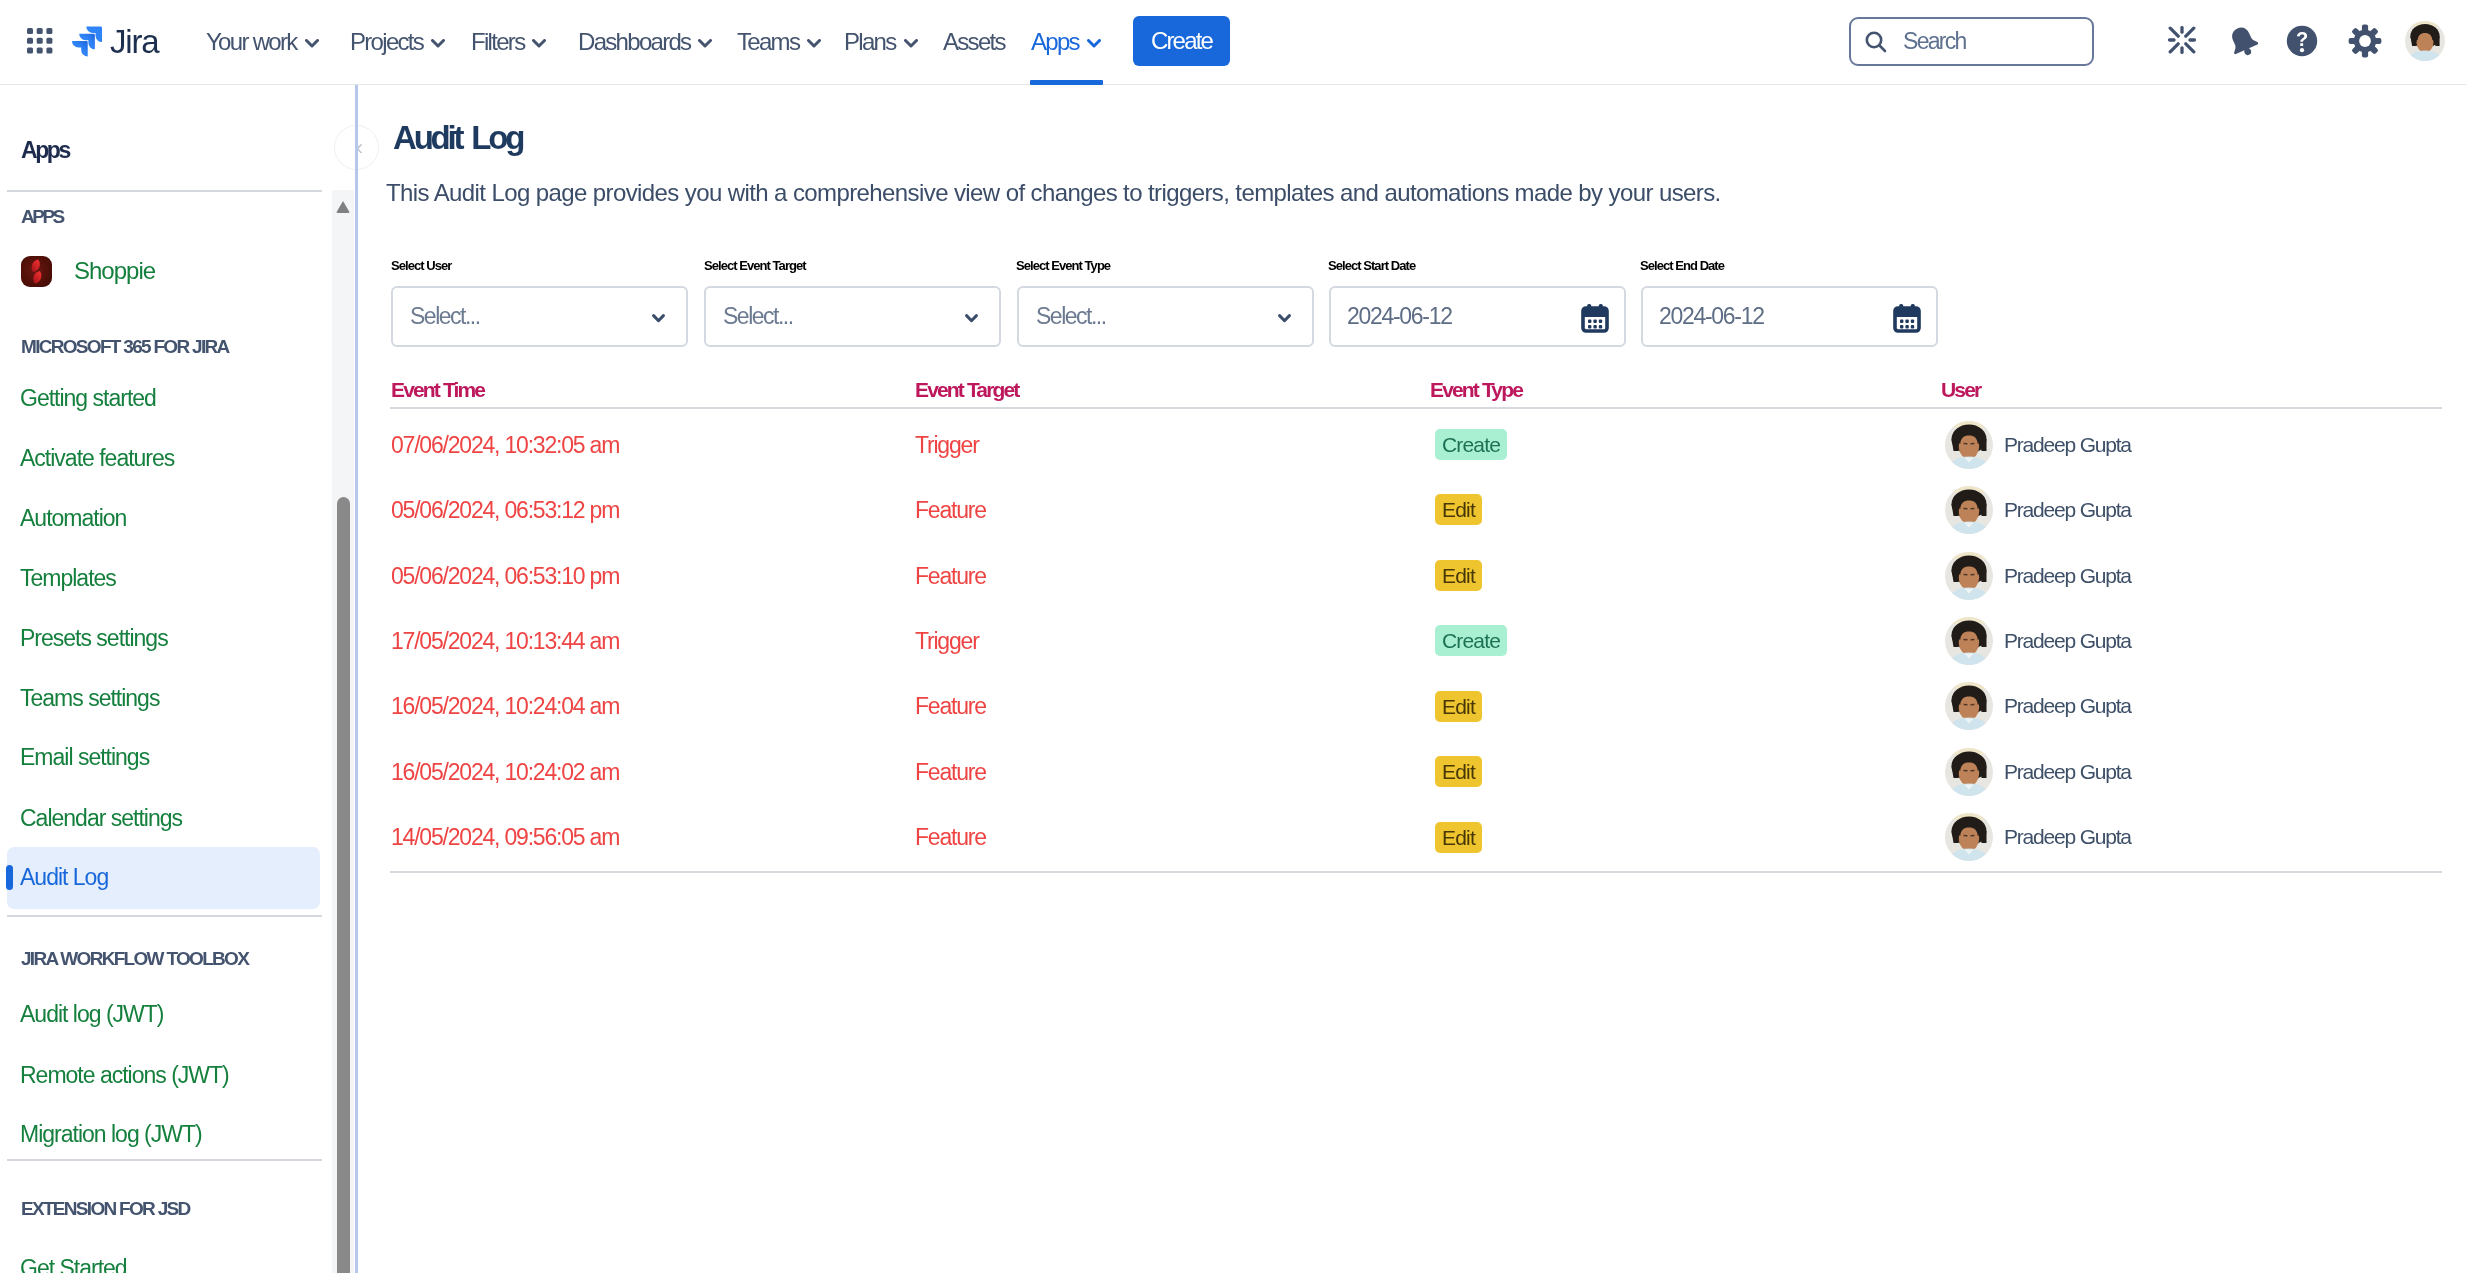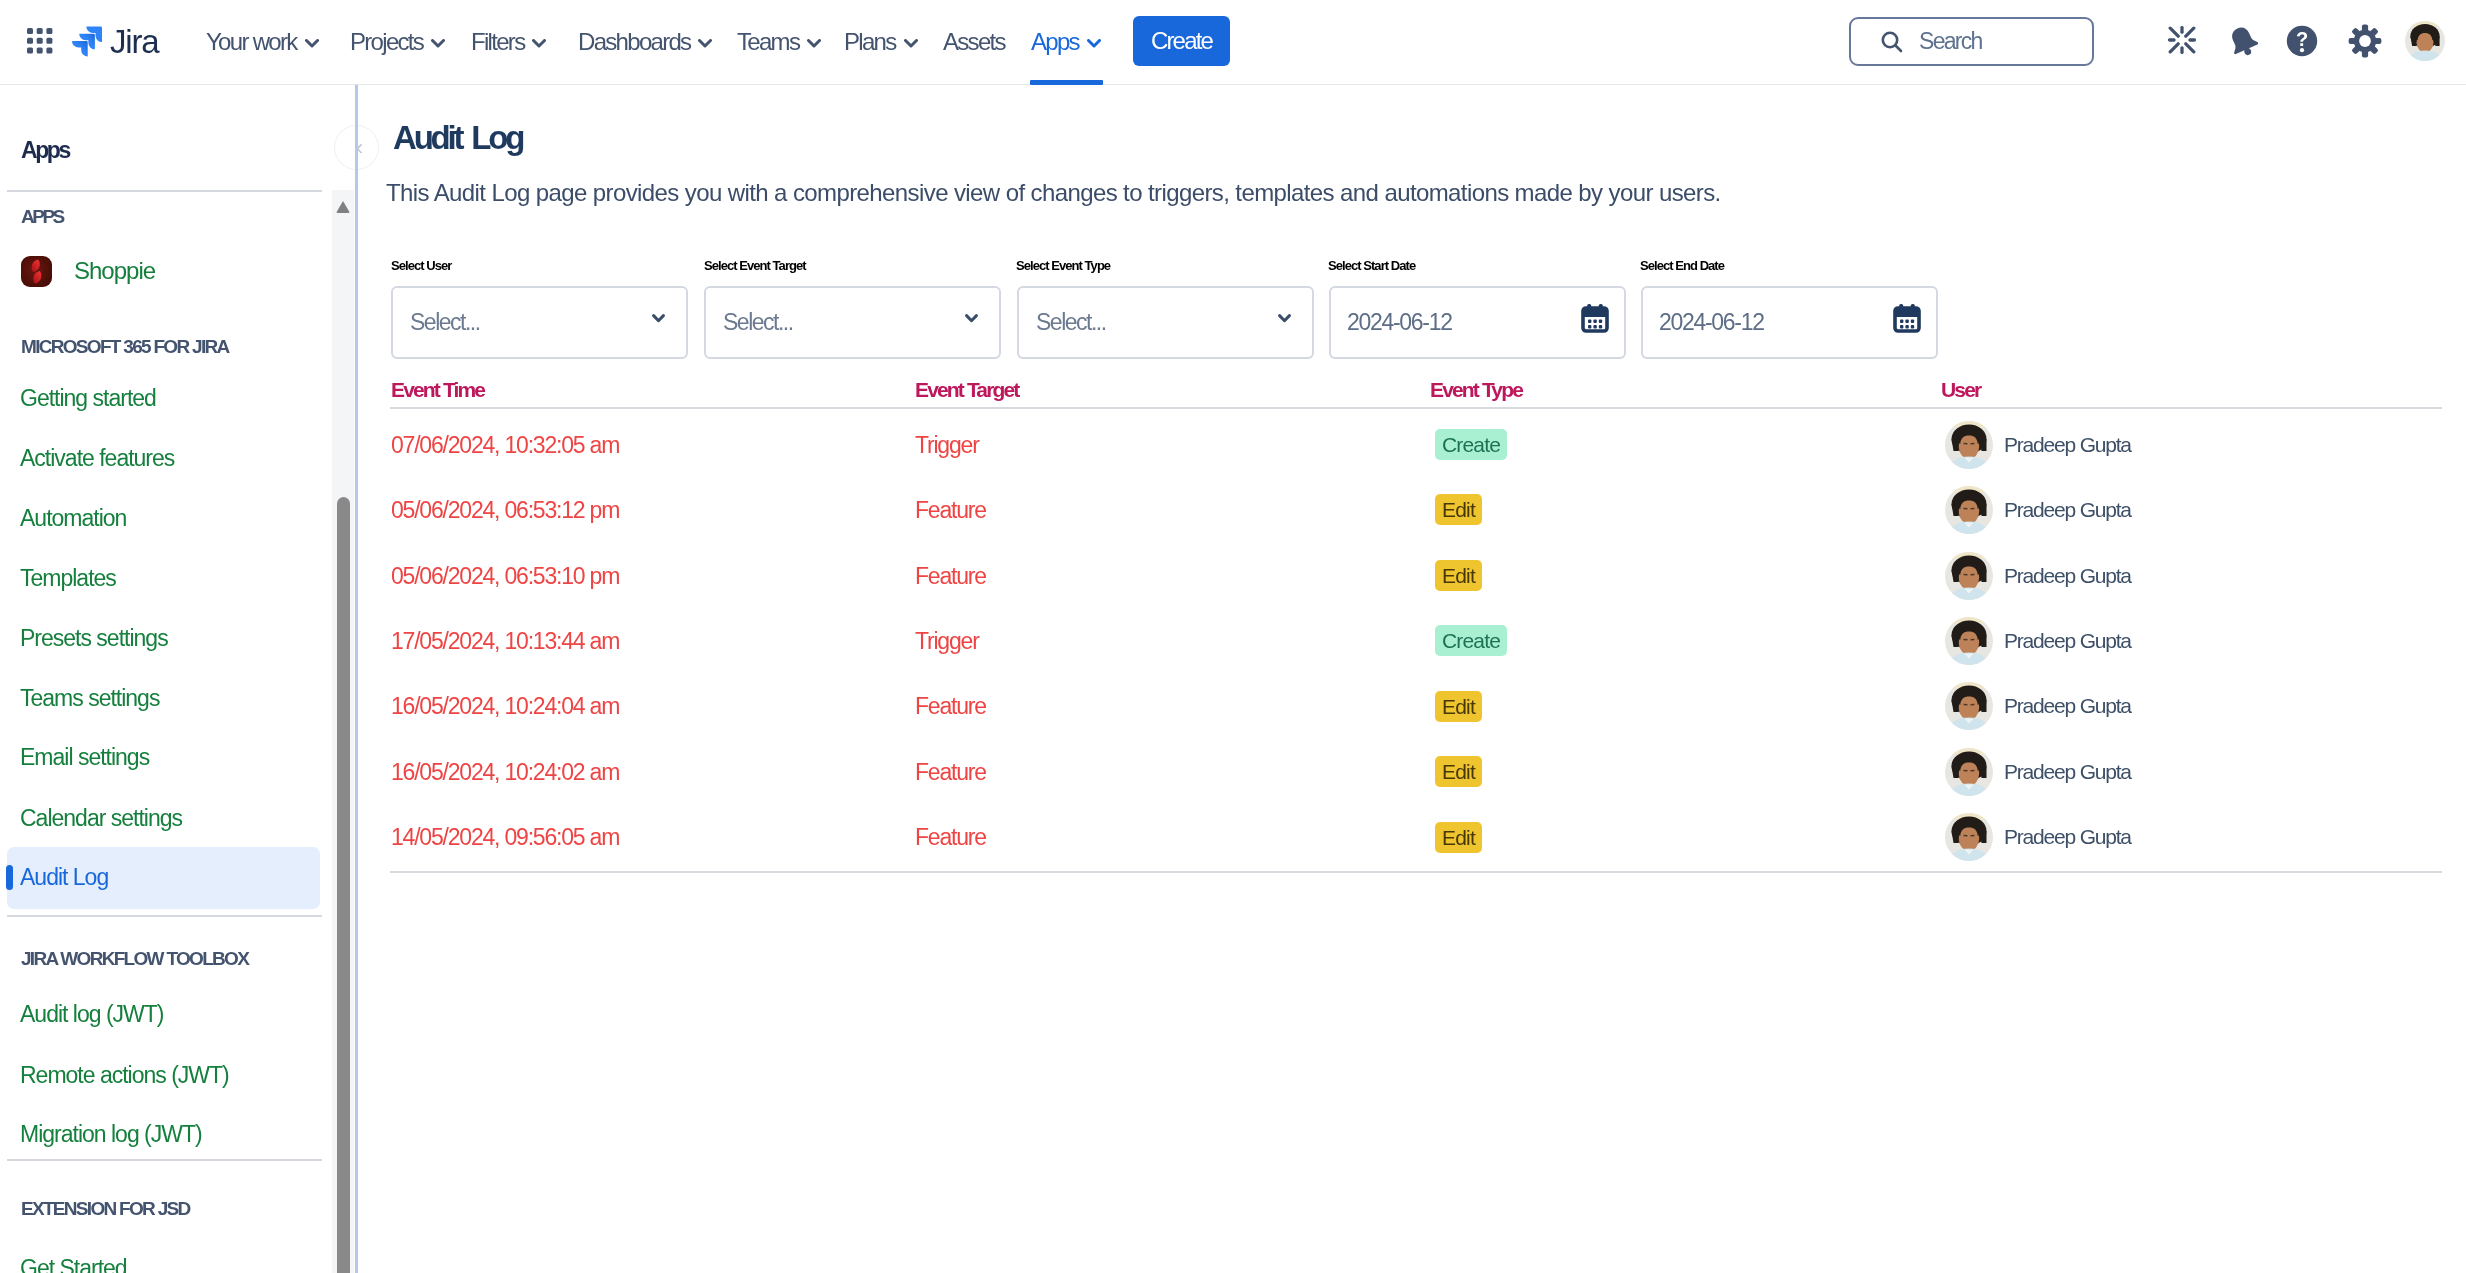--- a/index.html
+++ b/index.html
@@ -13,21 +13,21 @@
     border-bottom:1px solid #e4e6ea; z-index:5; }
   .navitem { position:absolute; top:0; height:84px; display:flex; align-items:center;
     font-size:24px; font-weight:500; color:#44546f; letter-spacing:-1.7px; }
   .navitem svg { margin-left:8px; margin-top:3px; }
   #apps-underline { position:absolute; left:1030px; top:80px; width:73px; height:5px;
     background:#1868db; border-radius:1px; }
   #createbtn { position:absolute; left:1133px; top:16px; width:97px; height:50px;
     background:#1868db; border-radius:6px; color:#fff; font-size:24px; font-weight:500;
     display:flex; align-items:center; justify-content:center; letter-spacing:-1.8px; }
   #search { position:absolute; left:1849px; top:17px; width:245px; height:49px;
-    border:2px solid #68789a; border-radius:9px; display:flex; align-items:center;padding-left:16px; }
+    border:2px solid #68789a; border-radius:9px; display:flex; align-items:center; }
   #search span { color:#5e7290; font-size:23px; margin-left:14px; letter-spacing:-1.7px; }
 
   
   #side { position:absolute; left:0; top:85px; width:358px; height:1188px; background:#fff; }
   #side-border { position:absolute; left:355px; top:85px; width:3px; height:1188px; background:#b7c7ec; z-index:4; }
   .sideheadbig { position:absolute; left:21px; font-size:23px; font-weight:700; color:#1d2b4d; letter-spacing:-2.4px; height:28px; display:flex; align-items:center; }
   .sidesec { position:absolute; left:21px; font-size:19px; font-weight:700; color:#44546f; letter-spacing:-1.7px; height:20px; display:flex; align-items:center; }
   .sideitem { position:absolute; left:20px; font-size:23px; color:#15803d; letter-spacing:-1.0px; }
   .sdiv { position:absolute; left:7px; width:315px; height:2px; background:#d5d8de; }
   #sel-box { position:absolute; left:7px; top:762px; width:313px; height:62px; background:#e5eefc; border-radius:7px; }
@@ -39,21 +39,21 @@
   #collapse { position:absolute; left:334px; top:125px; width:45px; height:45px; border-radius:50%;
     background:transparent; border:1px solid #eef0f3; z-index:3;
     display:flex; align-items:center; justify-content:center; color:#c0c6cf; font-size:22px;
     padding-left:6px; }
 
   
   #main { position:absolute; left:358px; top:85px; width:2108px; height:1188px; background:#fff; }
   #title { position:absolute; left:393px; top:119px; height:38px; display:flex; align-items:center; font-size:33px; font-weight:700; color:#1e3a5f; letter-spacing:-3.2px; word-spacing:4px;}
   #desc { position:absolute; left:386px; top:179px; font-size:24px; color:#3b4d68; letter-spacing:-0.6px; }
   .flabel { position:absolute; top:258px; font-size:13px; font-weight:700; color:#000000; letter-spacing:-0.95px; }
-  .fbox { position:absolute; top:286px; width:297px; height:73px; border:2px solid #d4d8e0;
+  .fbox { position:absolute; top:286px; width:297px; height:61px; border:2px solid #d4d8e0;
     border-radius:6px; background:#fff; display:flex; align-items:center; }
   .fbox .ph { color:#6b7a90; font-size:23px; margin-left:17px; letter-spacing:-1.5px; }
   .fbox .dt { color:#5d6d86; font-size:23px; margin-left:16px; letter-spacing:-1.3px; }
   .fbox svg.chev { position:absolute; right:21px; top:26px; }
   .fbox svg.cal { position:absolute; right:15px; top:15px; }
 
   .thead { position:absolute; top:378px; font-size:21px; font-weight:700; color:#be185d; letter-spacing:-1.85px; }
   .hline { position:absolute; left:390px; width:2052px; height:2px; background:#d7dade; }
   .rowtxt { position:absolute; font-size:23px; color:#ef4444; letter-spacing:-1.2px; }
   .badge { position:absolute; height:31px; border-radius:5px; display:flex; align-items:center;

